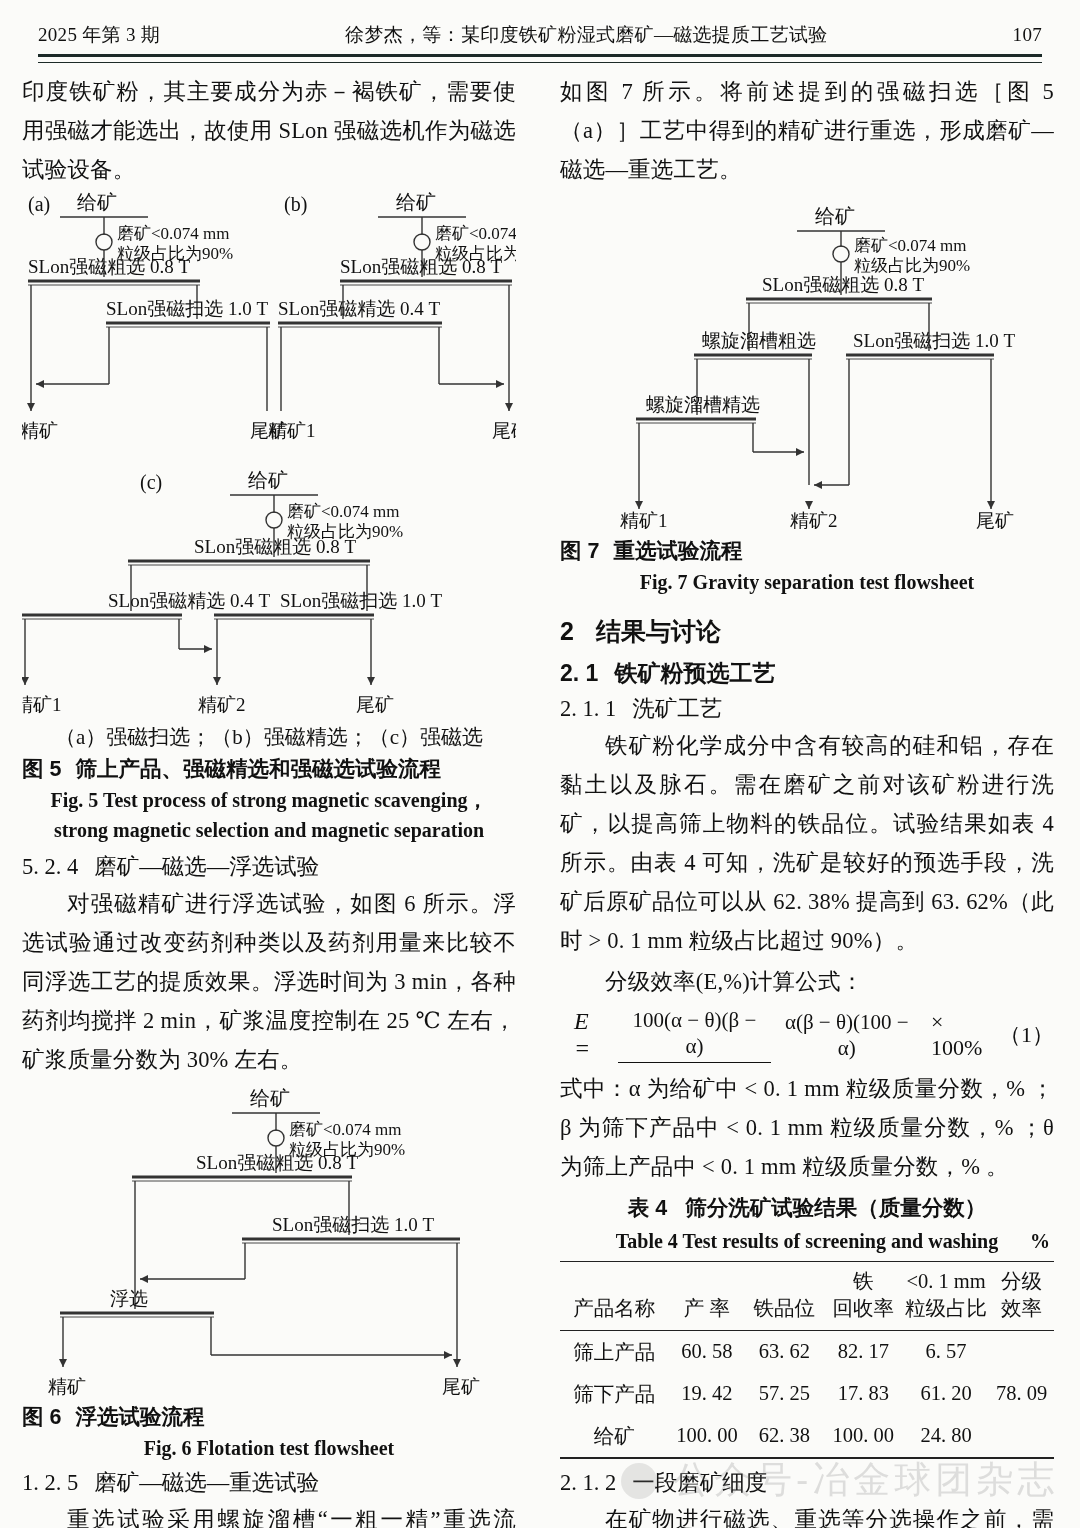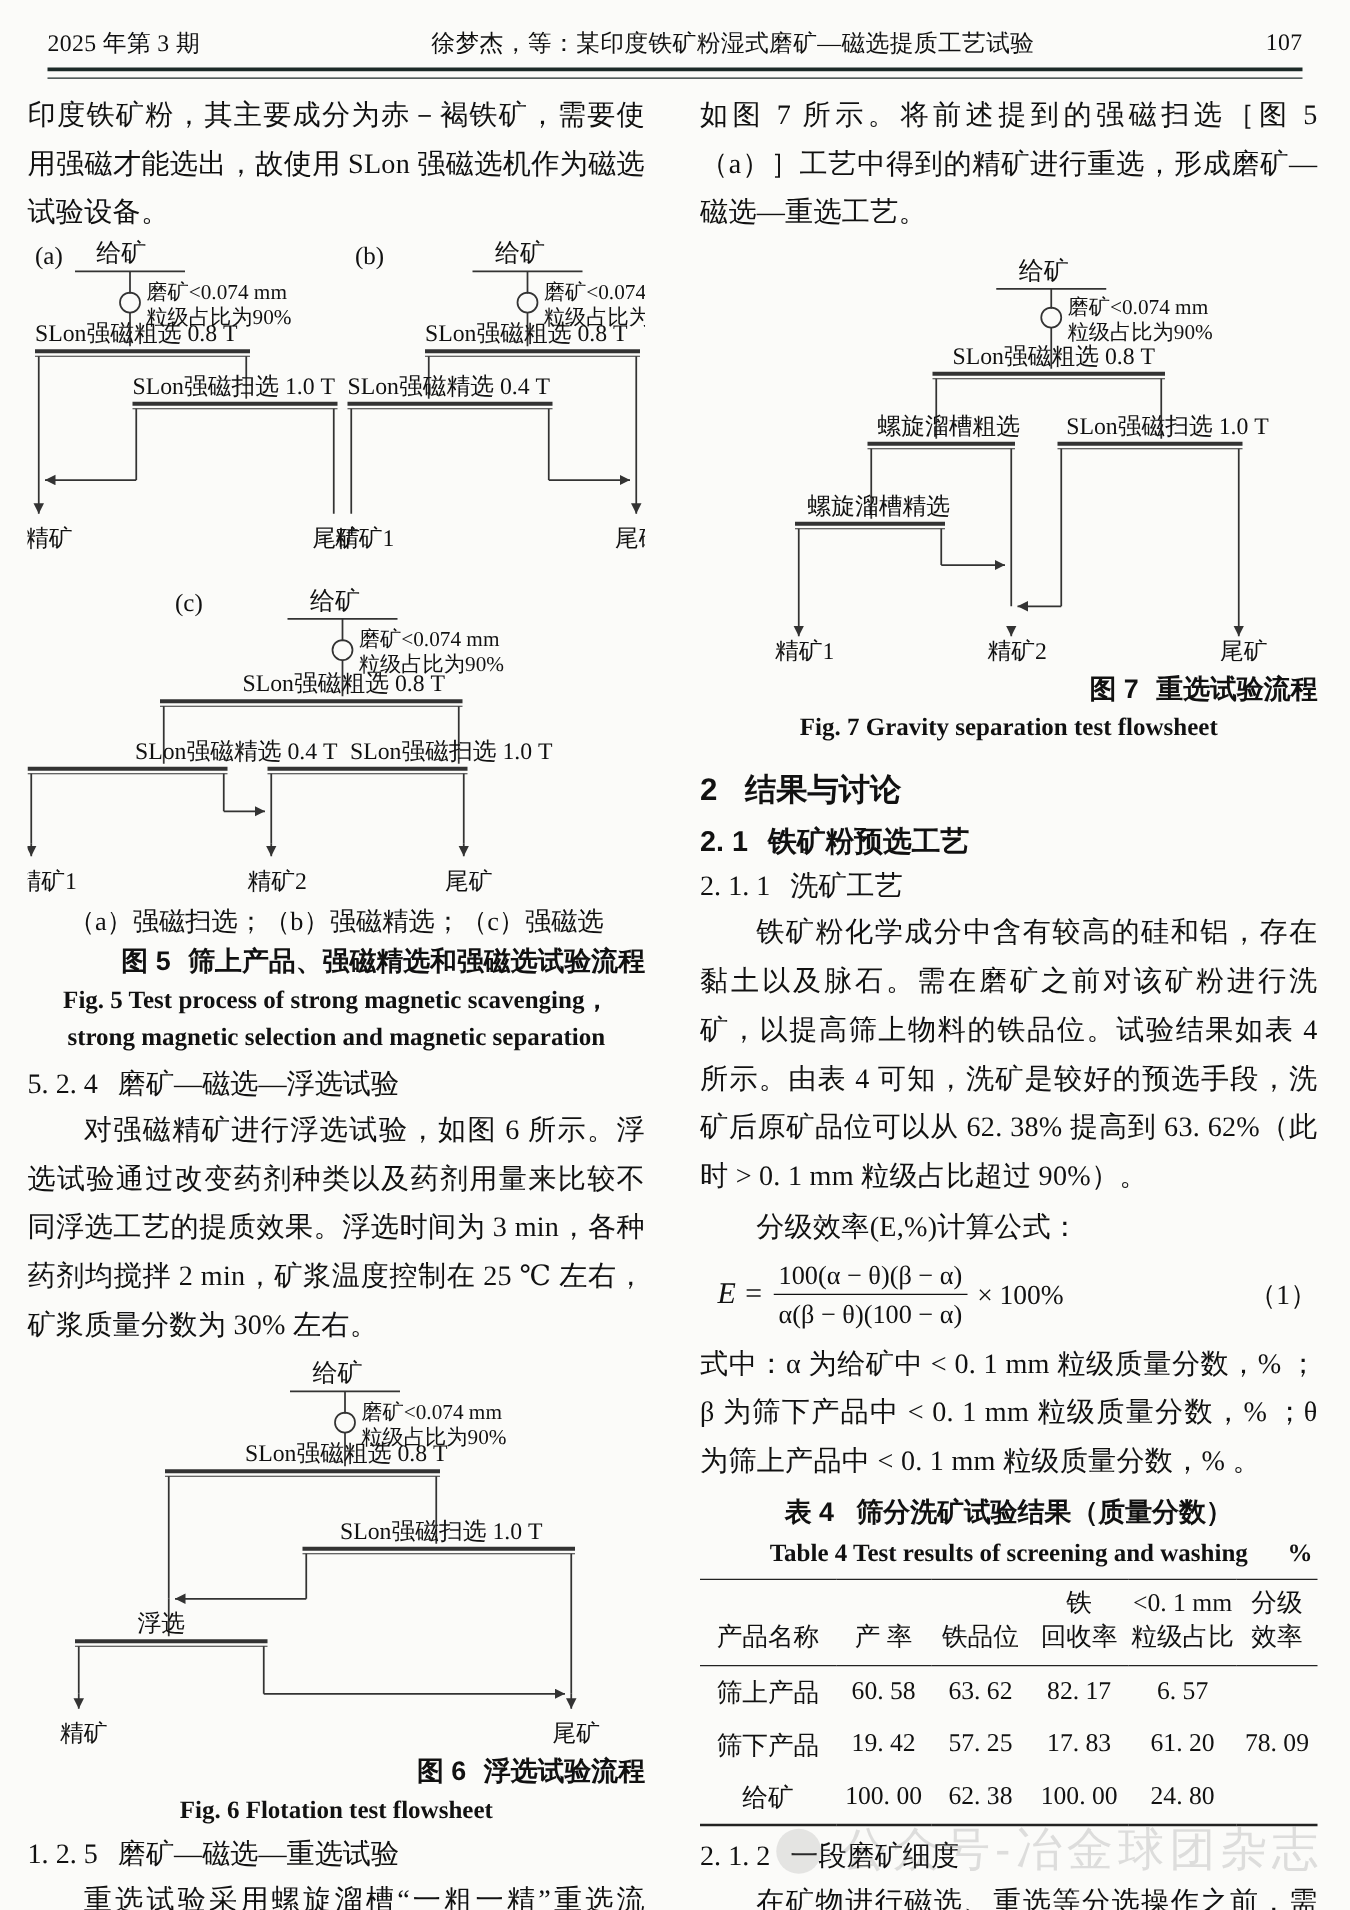--- a/index.html
+++ b/index.html
@@ -34,37 +34,37 @@
       font-family:"Liberation Sans","DejaVu Sans",sans-serif;}
   .h1 .num{margin-right:22px;font-weight:bold;}
   .h2{font-size:23px;font-weight:bold;margin:10px 0 4px 0;
       font-family:"Liberation Sans","DejaVu Sans",sans-serif;}
   .h2 .num{margin-right:16px;}
   .h3{font-size:22.5px;margin:4px 0 2px 0;font-style:normal;}
   .h3 .num{margin-right:16px;}
   .h3 .t{font-family:"Liberation Serif",serif;}
 
   
-  .cap-cn{font-size:21.5px;font-weight:bold;text-align:right;line-height:32px;
+  .cap-cn{font-size:21.5px;font-weight:bold;text-align:left;line-height:32px;
           font-family:"Liberation Sans","DejaVu Sans",sans-serif;}
   .cap-cn .n{margin-right:14px;}
   .cap-en{font-size:20px;font-weight:bold;text-align:center;line-height:30px;
           font-family:"Liberation Serif","DejaVu Serif",serif;}
   .subcap{font-size:21px;text-align:center;line-height:32px;}
 
   
   svg.flow{display:block;}
   svg.flow text{font-family:"Liberation Serif","DejaVu Serif",serif;fill:#111;}
 
   
   .formula-row{display:flex;align-items:center;justify-content:flex-start;
                margin:6px 0 6px 0;font-size:22px;}
   .fm{display:flex;align-items:center;gap:8px;margin-left:14px;}
   .fm .E{font-style:italic;font-size:24px;}
-  .frac{display:inline-flex;flex-direction:column;text-align:center;
+  .frac{display:inline-flex;flex-direction:row;text-align:center;
         line-height:1.25;}
   .frac .num{border-bottom:1.6px solid #111;padding:0 4px 2px 4px;font-size:21px;}
   .frac .den{padding:2px 4px 0 4px;font-size:21px;}
   .eqno{margin-left:auto;font-size:22px;}
 
   
   table.t4{border-collapse:collapse;width:494px;font-size:20.5px;
            margin-top:4px;}
   table.t4 thead th{
     font-weight:normal;padding:6px 2px 8px 2px;vertical-align:bottom;

